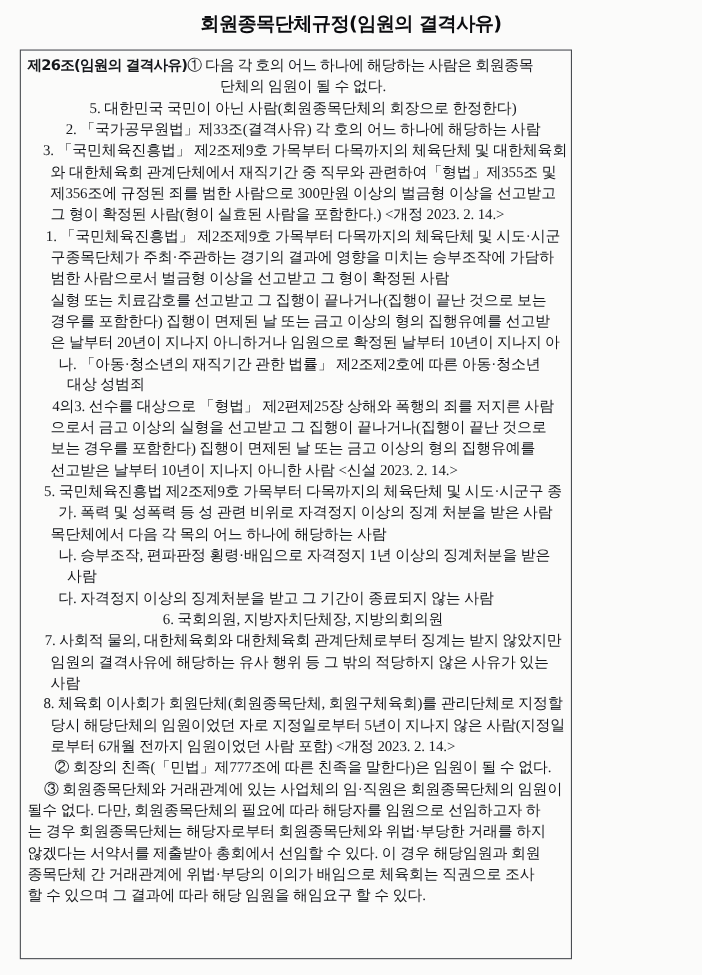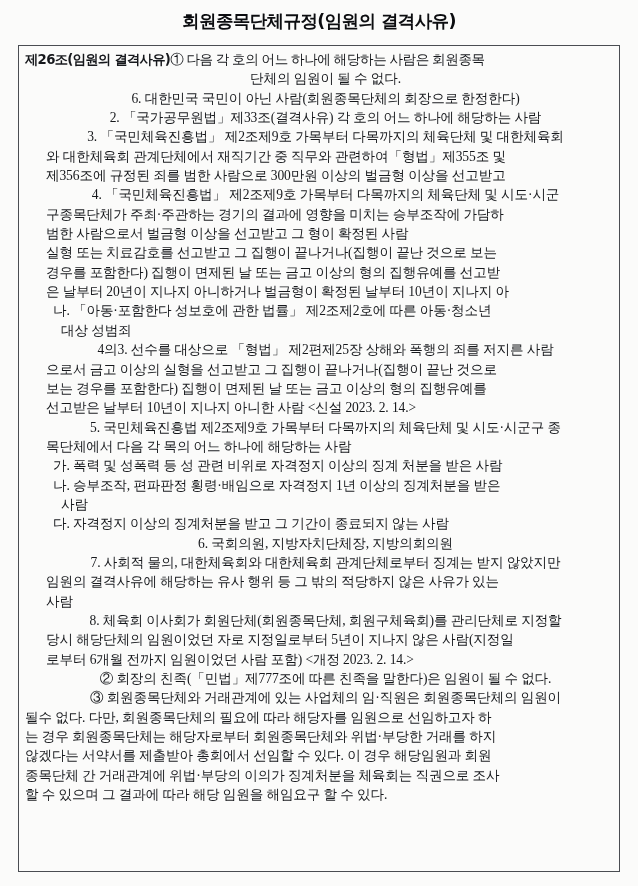--- a/index.html
+++ b/index.html
@@ -30,21 +30,21 @@
     letter-spacing: -0.6px;
     color: #0c0d10;
     white-space: nowrap;
   }
 
   
   .article-box {
     position: absolute;
     left: 18px;
     top: 45px;
-    width: 602px;
+    width: 502px;
     height: 827px;
     box-sizing: border-box;
     border: 1.4px solid #4a4d52;
     background: transparent;
     padding: 4px 7px 4px 6px;
   }
 
   .article-body {
     font-size: 13.55px;
     line-height: 19.35px;
@@ -82,64 +82,65 @@
 
 <div class="doc-title">회원종목단체규정(임원의 결격사유)</div>
 
 <div class="article-box">
   <div class="article-body">
 
     <div class="ln i0"><span class="art-head">제26조(임원의 결격사유)</span><span class="tight">① 다음 각 호의 어느 하나에 해당하는 사람은 회원종목</span></div>
 
     <div class="ln i1">단체의 임원이 될 수 없다.</div>
 
-    <div class="ln i1">6. 대한민국 국민이 아닌 사람(회원종목단체의 회장으로 한정한다)</div>
+    <div class="ln i1">5. 대한민국 국민이 아닌 사람(회원종목단체의 회장으로 한정한다)</div>
 
     <div class="ln i1">2. 「국가공무원법」제33조(결격사유) 각 호의 어느 하나에 해당하는 사람</div>
 
     <div class="ln i1">3. 「국민체육진흥법」 제2조제9호 가목부터 다목까지의 체육단체 및 대한체육회</div>
     <div class="ln i2">와 대한체육회 관계단체에서 재직기간 중 직무와 관련하여「형법」제355조 및</div>
     <div class="ln i2">제356조에 규정된 죄를 범한 사람으로 300만원 이상의 벌금형 이상을 선고받고</div>
+    <div class="ln i2">그 형이 확정된 사람(형이 실효된 사람을 포함한다.) &lt;개정 2023. 2. 14.&gt;</div>
 
-    <div class="ln i1">4. 「국민체육진흥법」 제2조제9호 가목부터 다목까지의 체육단체 및 시도·시군</div>
+    <div class="ln i1">1. 「국민체육진흥법」 제2조제9호 가목부터 다목까지의 체육단체 및 시도·시군</div>
     <div class="ln i2">구종목단체가 주최·주관하는 경기의 결과에 영향을 미치는 승부조작에 가담하</div>
     <div class="ln i2">범한 사람으로서 벌금형 이상을 선고받고 그 형이 확정된 사람</div>
 
     <div class="ln i2">실형 또는 치료감호를 선고받고 그 집행이 끝나거나(집행이 끝난 것으로 보는</div>
     <div class="ln i2">경우를 포함한다) 집행이 면제된 날 또는 금고 이상의 형의 집행유예를 선고받</div>
-    <div class="ln i2">은 날부터 20년이 지나지 아니하거나 벌금형이 확정된 날부터 10년이 지나지 아</div>
+    <div class="ln i2">은 날부터 20년이 지나지 아니하거나 임원으로 확정된 날부터 10년이 지나지 아</div>
 
-    <div class="ln i3">나. 「아동·포함한다 성보호에 관한 법률」 제2조제2호에 따른 아동·청소년</div>
+    <div class="ln i3">나. 「아동·청소년의 재직기간 관한 법률」 제2조제2호에 따른 아동·청소년</div>
     <div class="ln i4">대상 성범죄</div>
 
     <div class="ln i1">4의3. 선수를 대상으로 「형법」 제2편제25장 상해와 폭행의 죄를 저지른 사람</div>
     <div class="ln i2">으로서 금고 이상의 실형을 선고받고 그 집행이 끝나거나(집행이 끝난 것으로</div>
     <div class="ln i2">보는 경우를 포함한다) 집행이 면제된 날 또는 금고 이상의 형의 집행유예를</div>
     <div class="ln i2">선고받은 날부터 10년이 지나지 아니한 사람 &lt;신설 2023. 2. 14.&gt;</div>
 
     <div class="ln i1">5. 국민체육진흥법 제2조제9호 가목부터 다목까지의 체육단체 및 시도·시군구 종</div>
+    <div class="ln i3">가. 폭력 및 성폭력 등 성 관련 비위로 자격정지 이상의 징계 처분을 받은 사람</div>
     <div class="ln i2">목단체에서 다음 각 목의 어느 하나에 해당하는 사람</div>
-    <div class="ln i3">가. 폭력 및 성폭력 등 성 관련 비위로 자격정지 이상의 징계 처분을 받은 사람</div>
     <div class="ln i3">나. 승부조작, 편파판정 횡령·배임으로 자격정지 1년 이상의 징계처분을 받은</div>
     <div class="ln i4">사람</div>
     <div class="ln i3">다. 자격정지 이상의 징계처분을 받고 그 기간이 종료되지 않는 사람</div>
 
     <div class="ln i1">6. 국회의원, 지방자치단체장, 지방의회의원</div>
 
     <div class="ln i1">7. 사회적 물의, 대한체육회와 대한체육회 관계단체로부터 징계는 받지 않았지만</div>
     <div class="ln i2">임원의 결격사유에 해당하는 유사 행위 등 그 밖의 적당하지 않은 사유가 있는</div>
     <div class="ln i2">사람</div>
 
     <div class="ln i1">8. 체육회 이사회가 회원단체(회원종목단체, 회원구체육회)를 관리단체로 지정할</div>
     <div class="ln i2">당시 해당단체의 임원이었던 자로 지정일로부터 5년이 지나지 않은 사람(지정일</div>
     <div class="ln i2">로부터 6개월 전까지 임원이었던 사람 포함) &lt;개정 2023. 2. 14.&gt;</div>
 
     <div class="ln i1">② 회장의 친족(「민법」제777조에 따른 친족을 말한다)은 임원이 될 수 없다.</div>
 
     <div class="ln i1">③ 회원종목단체와 거래관계에 있는 사업체의 임·직원은 회원종목단체의 임원이</div>
     <div class="ln i0">될수 없다. 다만, 회원종목단체의 필요에 따라 해당자를 임원으로 선임하고자 하</div>
     <div class="ln i0">는 경우 회원종목단체는 해당자로부터 회원종목단체와 위법·부당한 거래를 하지</div>
     <div class="ln i0">않겠다는 서약서를 제출받아 총회에서 선임할 수 있다. 이 경우 해당임원과 회원</div>
-    <div class="ln i0">종목단체 간 거래관계에 위법·부당의 이의가 징계처분을 체육회는 직권으로 조사</div>
+    <div class="ln i0">종목단체 간 거래관계에 위법·부당의 이의가 배임으로 체육회는 직권으로 조사</div>
     <div class="ln i0">할 수 있으며 그 결과에 따라 해당 임원을 해임요구 할 수 있다.</div>
 
   </div>
 </div>
 
 </body></html>

